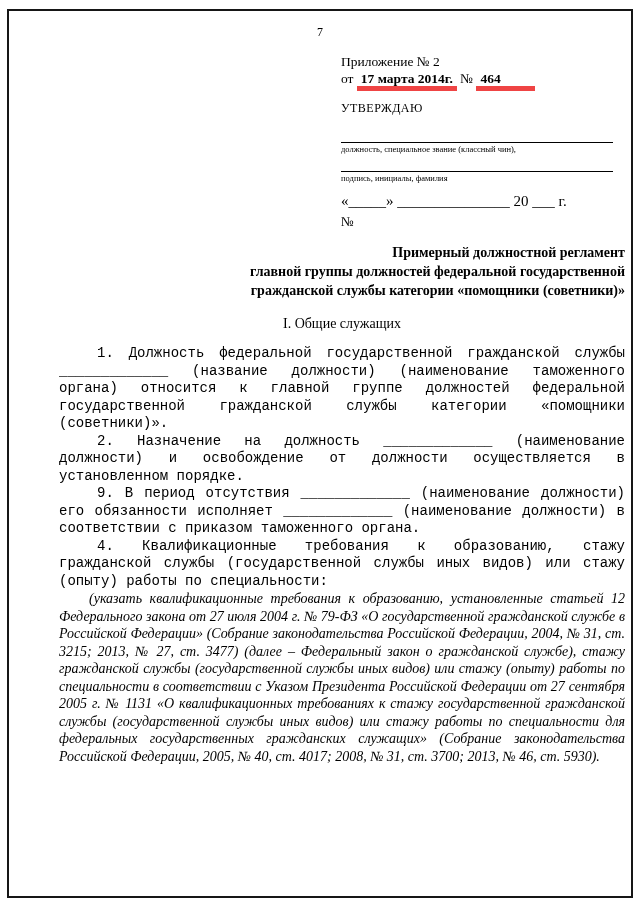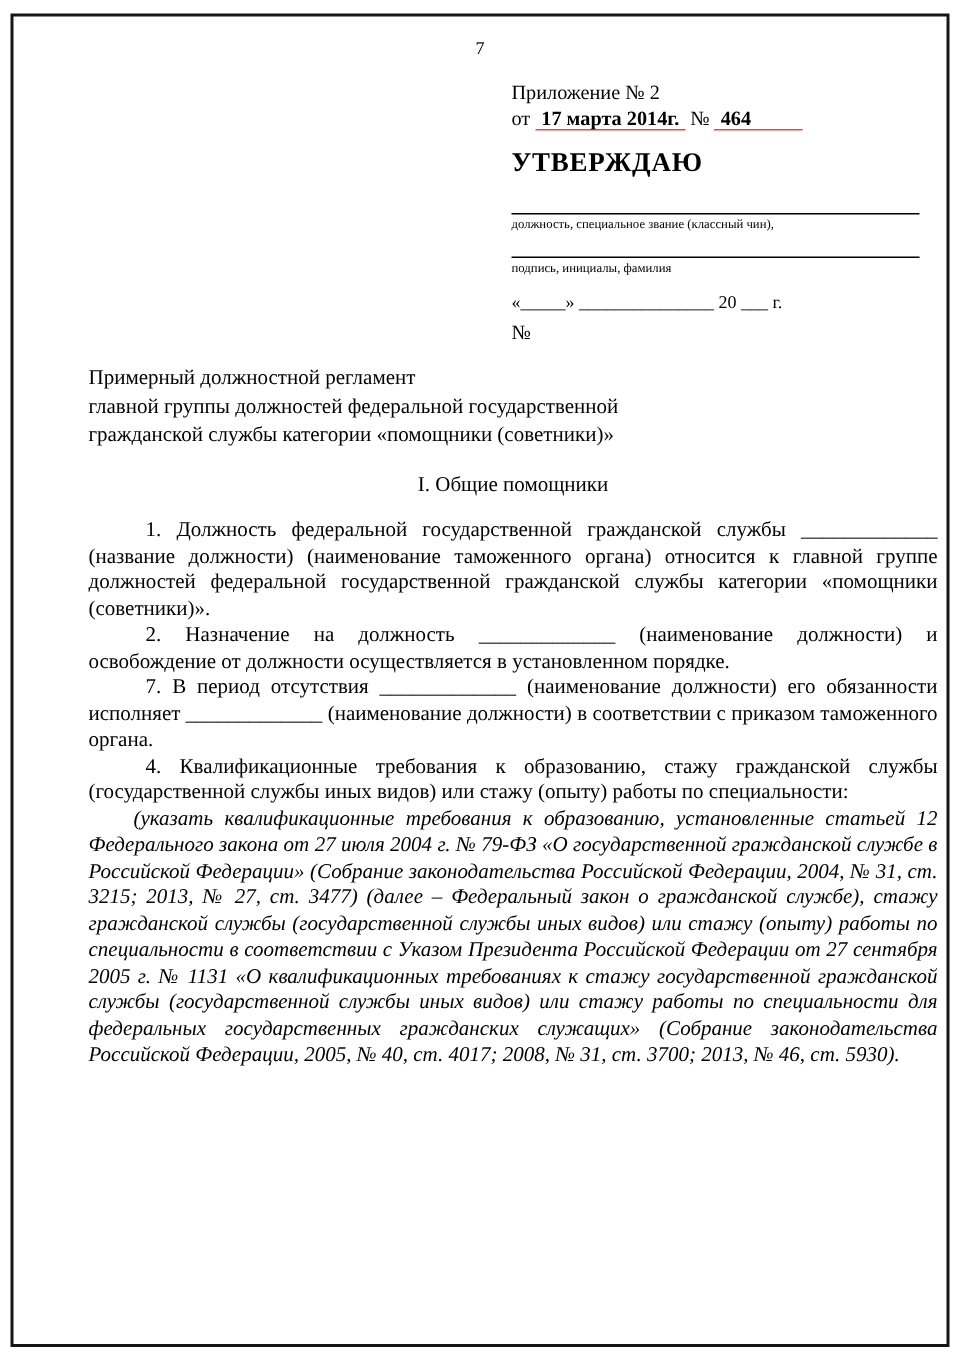--- a/index.html
+++ b/index.html
@@ -33,59 +33,59 @@
   .annex-block {
     width: 272px;
     margin-left: 282px;
     font-size: 13.5px;
     line-height: 17px;
     margin-top: 8px;
   }
   .annex-order-line { white-space: nowrap; }
   .annex-order-line .filled {
     font-weight: bold;
-    border-bottom: 1px solid #ef4444;
+    border-bottom: 5px solid #ef4444;
     padding: 0 4px;
   }
   .annex-order-line .trail { padding-right: 34px; }
   .approve-title {
-    font-weight: bold;
-    font-size: 18px;
+    font-weight: normal;
+    font-size: 12px;
     margin-top: 13px;
     letter-spacing: 0.5px;
   }
   .sig-line { border-bottom: 1.2px solid #000; height: 26px; }
   .sig-line.second { height: 17px; }
   .sig-caption {
     font-size: 8.5px;
     line-height: 11px;
     text-align: left;
     padding-top: 1px;
   }
-  .date-line { margin-top: 9px; font-size: 12px; }
+  .date-line { margin-top: 9px; font-size: 15px; }
   .number-line { margin-top: 3px; font-size: 13.5px; }
   
   .doc-title {
-    text-align: left;
-    font-weight: normal;
+    text-align: right;
+    font-weight: bold;
     margin-top: 13px;
     line-height: 19px;
   }
   .section-heading {
     text-align: center;
     margin-top: 14px;
     margin-bottom: 12px;
     line-height: 19px;
   }
   .section-heading.multi { margin-top: 12px; margin-bottom: 10px; }
   .para {
     margin: 0;
     text-align: justify;
   }
-  .para.indent { text-indent: 38px; }
+  .para.indent { text-indent: 38px; font-family: Liberation Mono, monospace; }
   .para.indent-small { text-indent: 30px; font-style: italic; }
 </style>
 </head>
 <body>
 
 <div class="page">
   <div class="page-number">7</div>
 
   <div class="content">
 
@@ -109,24 +109,24 @@
       <div class="date-line">«_____» _______________ 20 ___ г.</div>
       <div class="number-line">№</div>
     </div>
 
     <div class="doc-title">
       <div>Примерный должностной регламент</div>
       <div>главной группы должностей федеральной государственной</div>
       <div>гражданской службы категории «помощники (советники)»</div>
     </div>
 
-    <div class="section-heading">I. Общие помощники</div>
+    <div class="section-heading">I. Общие служащих</div>
 
     <p class="para indent">1. Должность федеральной государственной гражданской службы _____________ (название должности) (наименование таможенного органа) относится к главной группе должностей федеральной государственной гражданской службы категории «помощники (советники)».</p>
     <p class="para indent">2. Назначение на должность _____________ (наименование должности) и освобождение от должности осуществляется в установленном порядке.</p>
-    <p class="para indent">7. В период отсутствия _____________ (наименование должности) его обязанности исполняет _____________ (наименование должности) в соответствии с приказом таможенного органа.</p>
+    <p class="para indent">9. В период отсутствия _____________ (наименование должности) его обязанности исполняет _____________ (наименование должности) в соответствии с приказом таможенного органа.</p>
 
 
     <p class="para indent">4. Квалификационные требования к образованию, стажу гражданской службы (государственной службы иных видов) или стажу (опыту) работы по специальности:</p>
     <p class="para indent-small">(указать квалификационные требования к образованию, установленные статьей 12 Федерального закона от 27 июля 2004 г. № 79-ФЗ «О государственной гражданской службе в Российской Федерации» (Собрание законодательства Российской Федерации, 2004, № 31, ст. 3215; 2013, № 27, ст. 3477) (далее – Федеральный закон о гражданской службе), стажу гражданской службы (государственной службы иных видов) или стажу (опыту) работы по специальности в соответствии с Указом Президента Российской Федерации от 27 сентября 2005 г. № 1131 «О квалификационных требованиях к стажу государственной гражданской службы (государственной службы иных видов) или стажу работы по специальности для федеральных государственных гражданских служащих» (Собрание законодательства Российской Федерации, 2005, № 40, ст. 4017; 2008, № 31, ст. 3700; 2013, № 46, ст. 5930).</p>
 
   </div>
 </div>
 
 </body></html>

